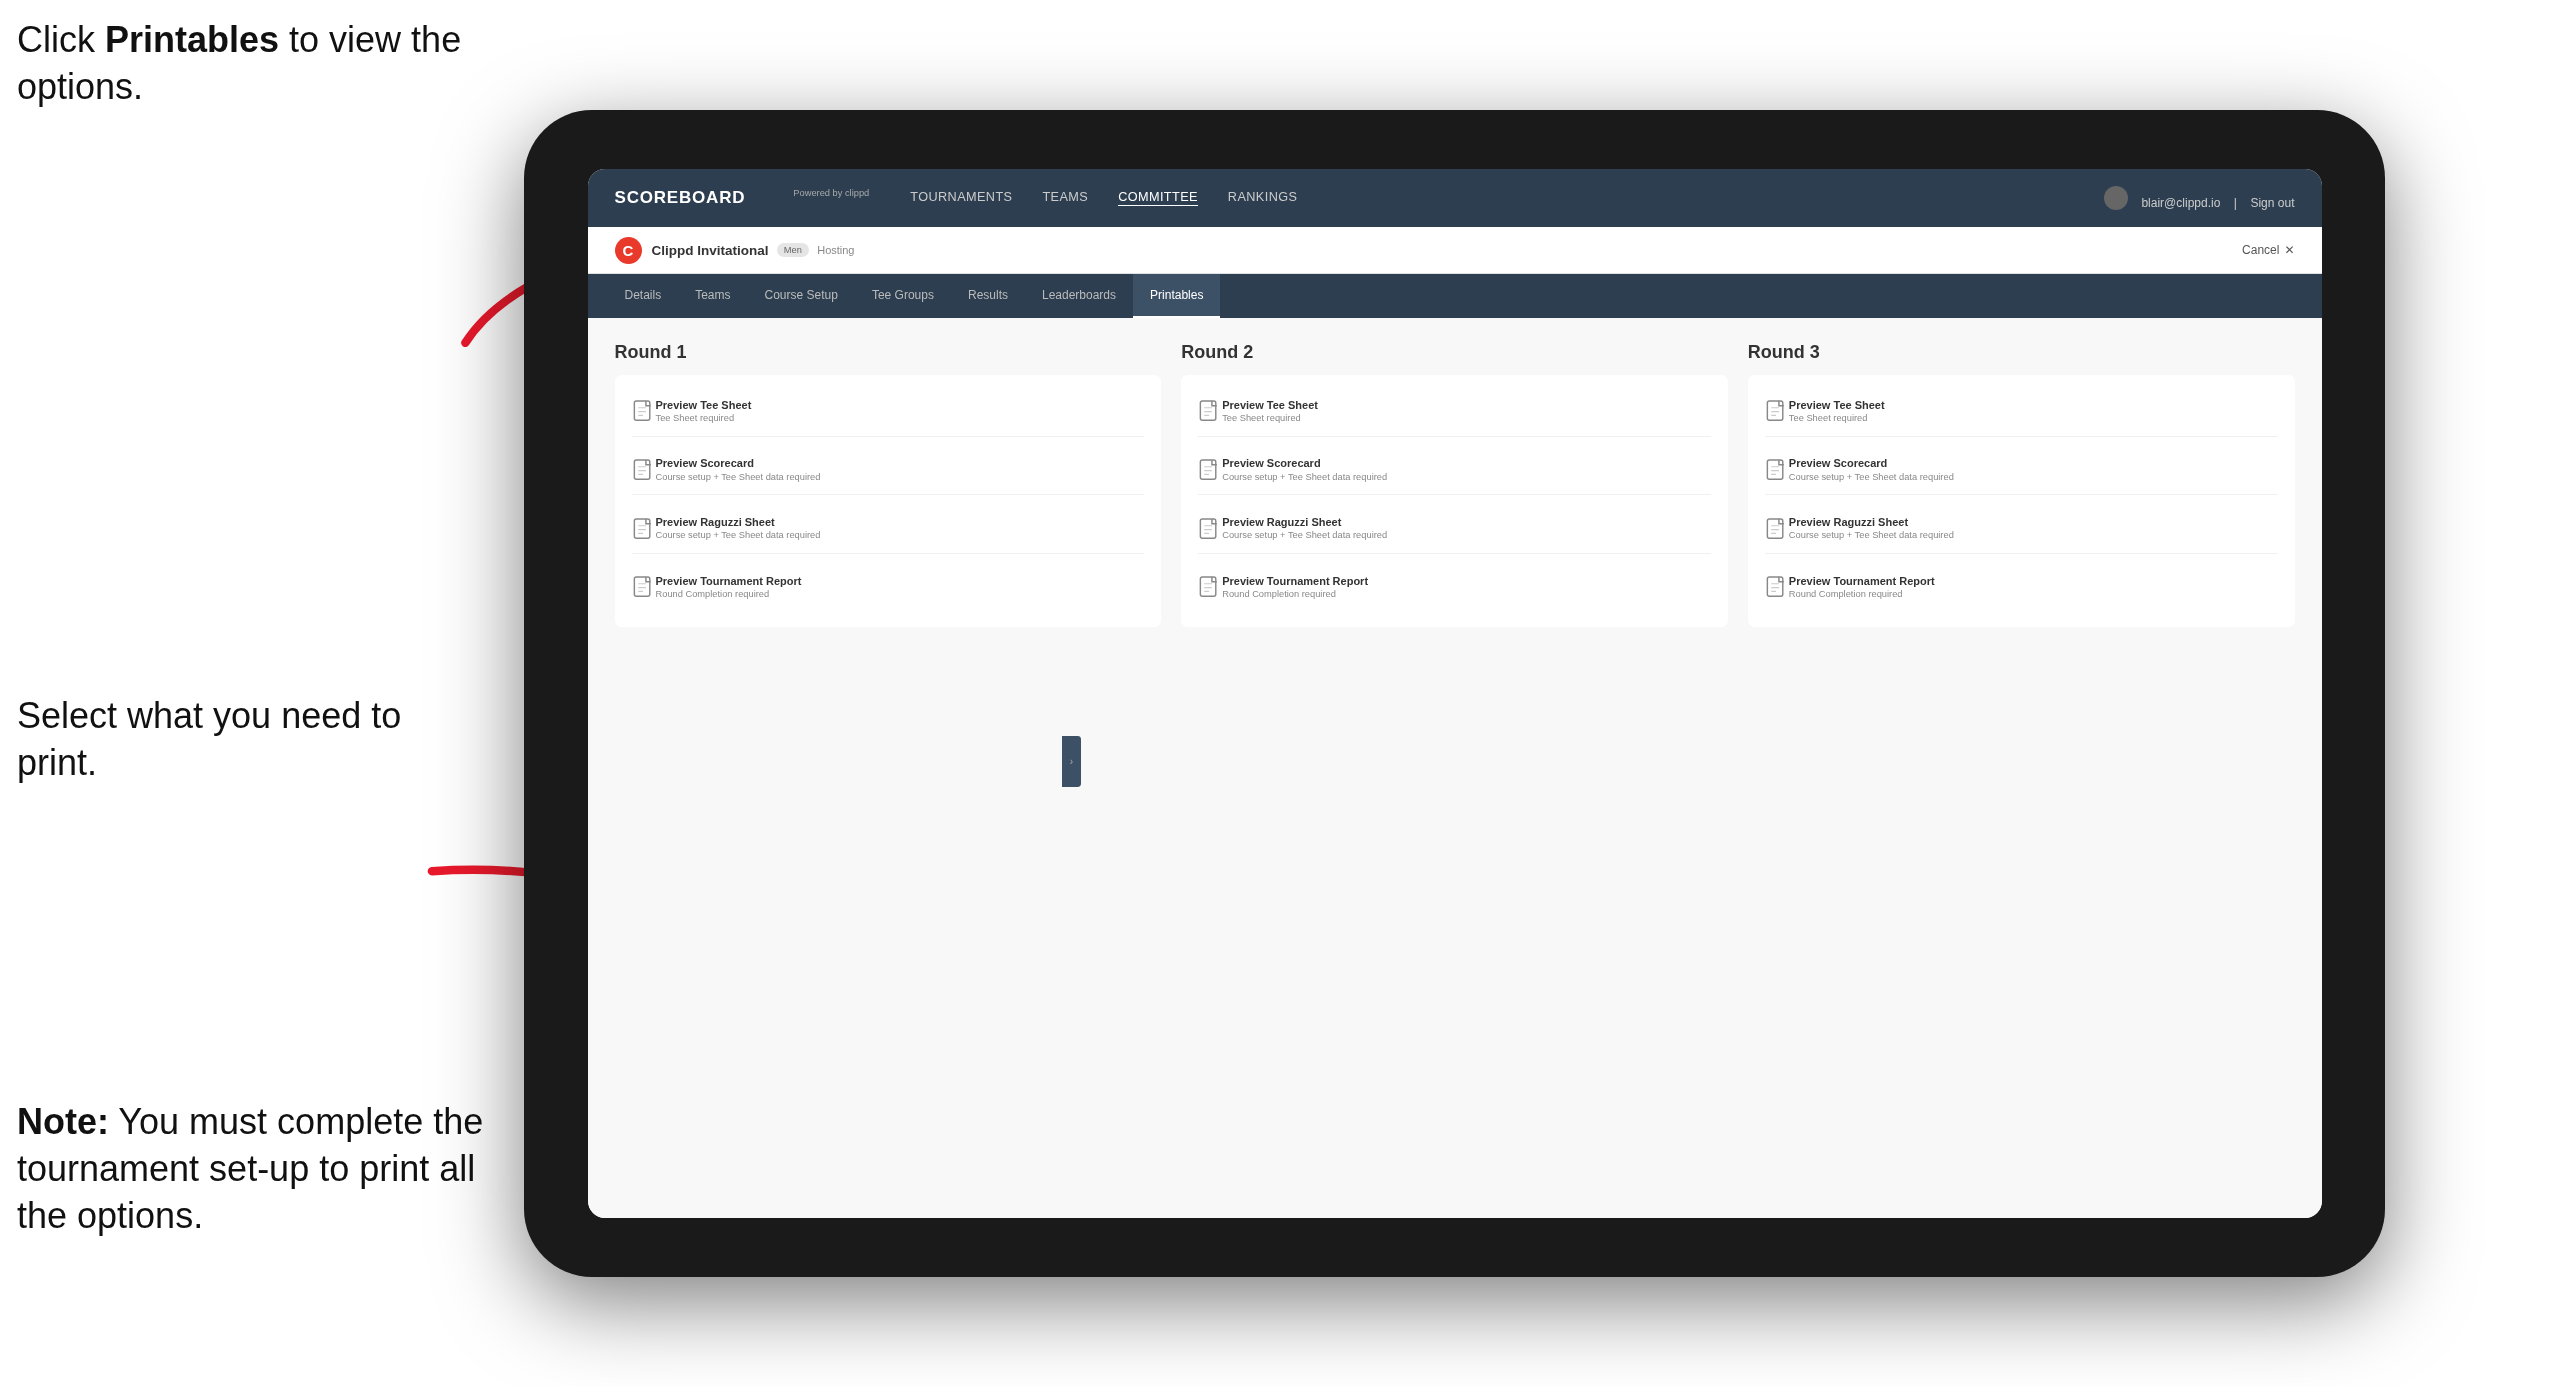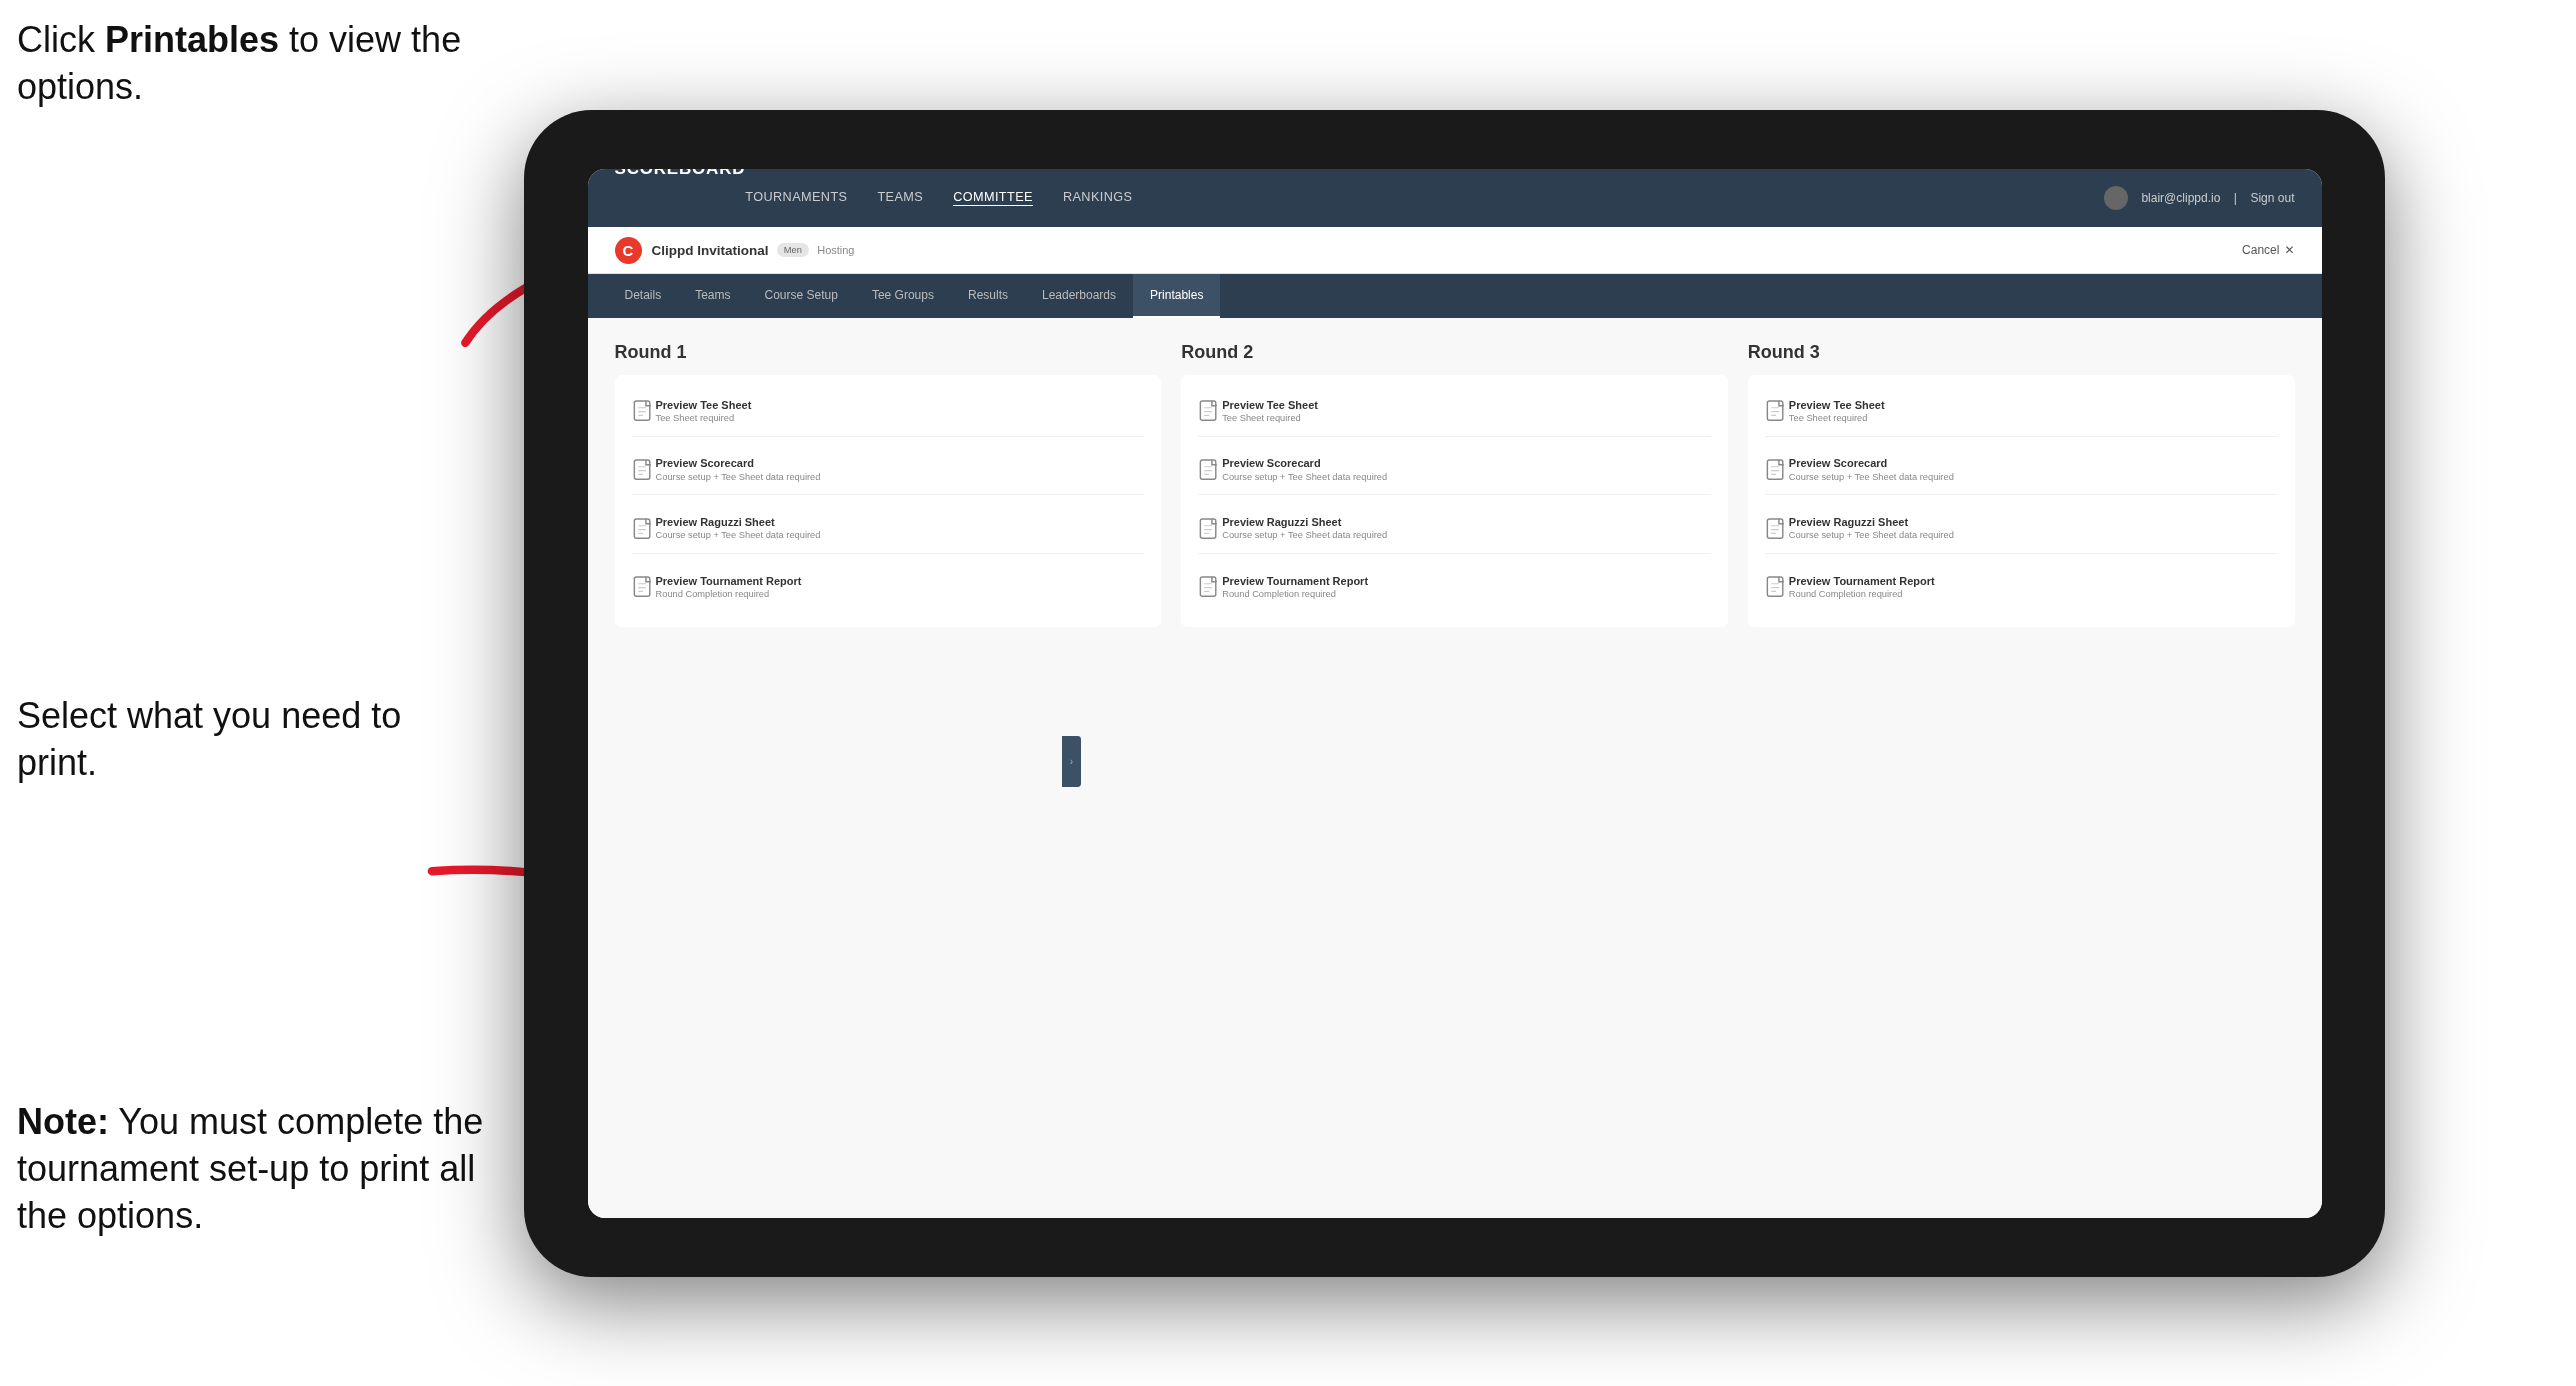--- a/index.html
+++ b/index.html
@@ -83,21 +83,22 @@
       background: #2c3e50;
       height: 58px;
       display: flex;
       align-items: center;
       padding: 0 27px;
       flex-shrink: 0;
     }
 
     .scoreboard-logo {
       display: flex;
-      flex-direction: column;
+      flex-direction: row;
+      margin-right: 41px;
       gap: 48px;
     }
     .scoreboard-logo .logo-title {
       color: #ffffff;
       font-size: 17px;
       font-weight: 700;
       letter-spacing: 0.8px;
     }
     .scoreboard-logo .logo-sub {
       color: #aaa;
@@ -118,21 +119,21 @@
       padding-bottom: 1.7px;
       border-bottom: 1.7px solid transparent;
     }
     .nav-link.active {
       color: #fff;
       border-bottom-color: #fff;
     }
 
     .nav-right {
       display: flex;
-      align-items: center;
+      align-items: flex-end;
       gap: 13.5px;
       color: #ccc;
       font-size: 12px;
     }
     .nav-avatar {
       width: 24px;
       height: 24px;
       background: #666;
       border-radius: 50%;
     }

